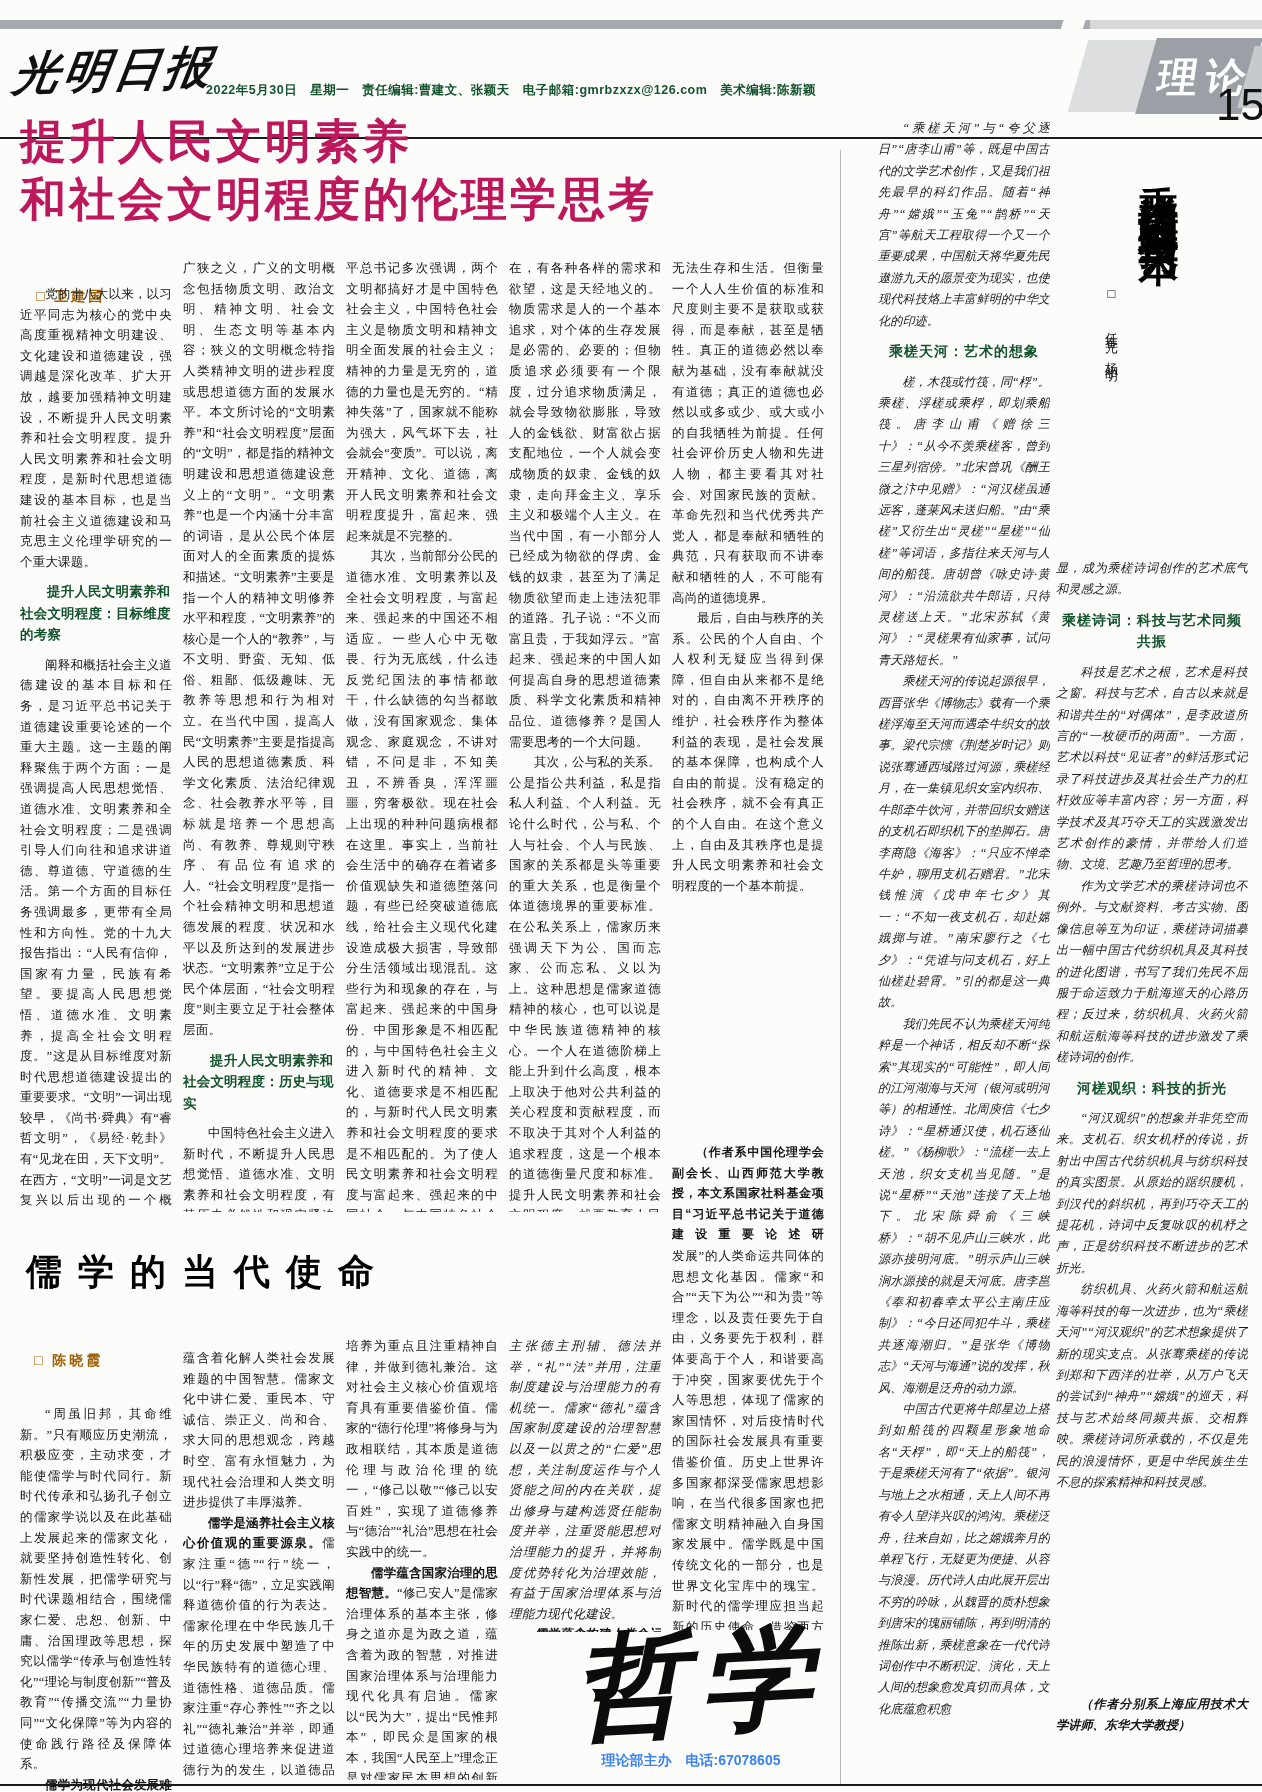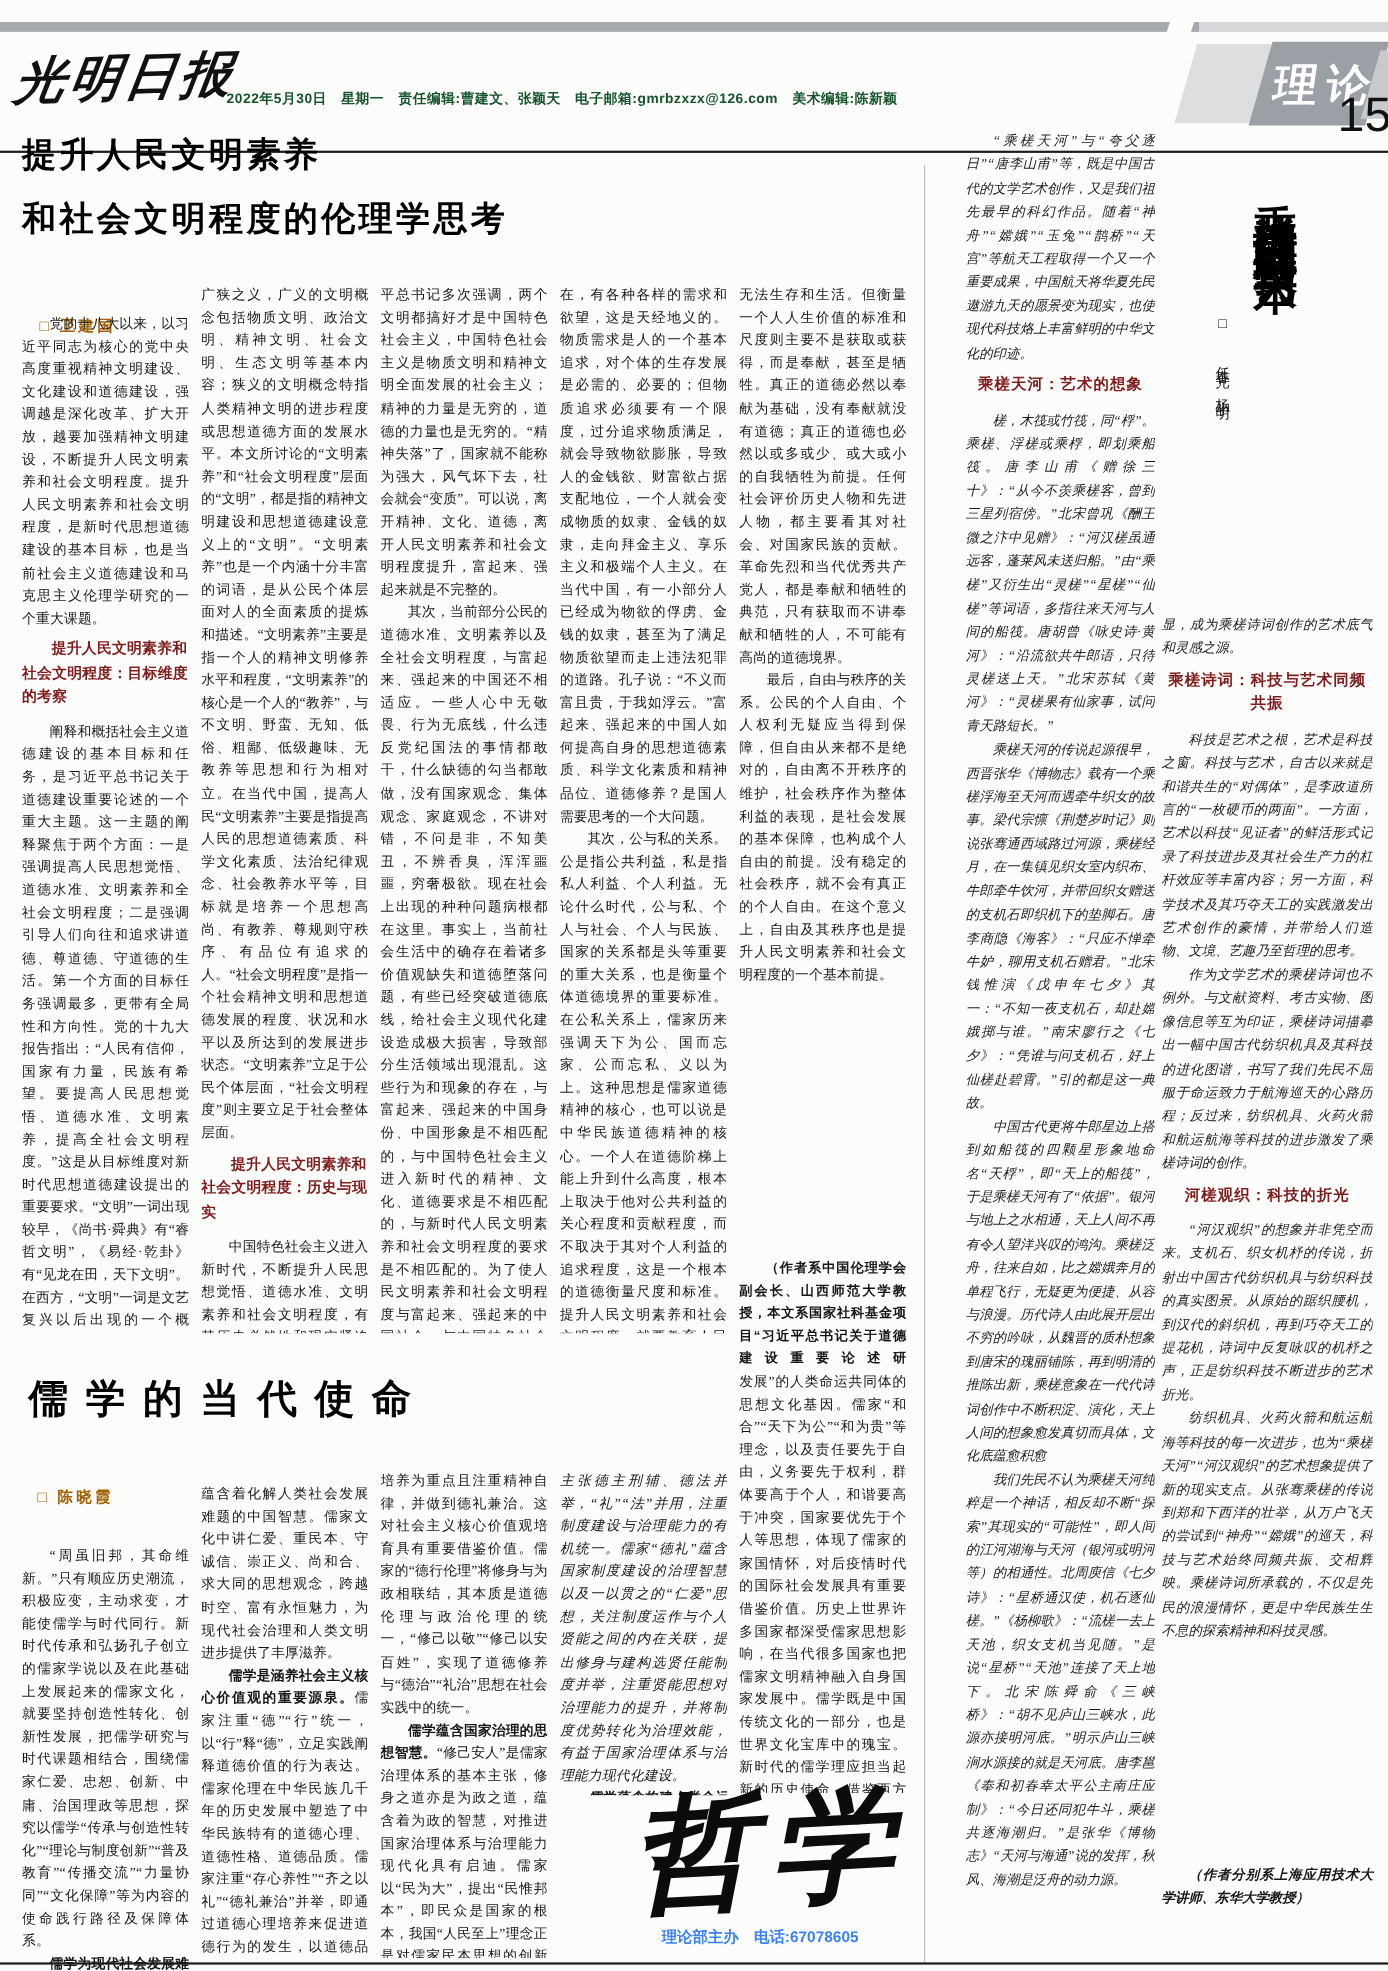--- a/index.html
+++ b/index.html
@@ -22,29 +22,29 @@
             font-family:"Liberation Sans",sans-serif;font-weight:900;font-size:40px;color:#fff;
             letter-spacing:8px;transform:skewX(-8deg);}
   .pagenum{position:absolute;left:1216px;top:80px;font-family:"Liberation Sans",sans-serif;
             font-size:44px;font-weight:500;color:#111;}
   
   .col{position:absolute;overflow:hidden;text-align:justify;text-justify:inter-character;}
   .main-body{font-size:12.5px;line-height:20.6px;letter-spacing:.2px;color:#161616;}
   .blk{margin:0;}
   .blk-p{text-indent:2em;}
   .blk-c{text-indent:0;}
-  .blk-h{font-family:Liberation Mono, monospace;font-weight:700;font-size:13.5px;line-height:21.5px;
-         margin:9px 0;text-indent:2em;text-align:left;color:#7f1d1d;}
+  .blk-h{font-family:Liberation Serif, serif;font-weight:700;font-size:13.5px;line-height:21.5px;
+         margin:9px 0;text-indent:2em;text-align:left;color:#14532d;}
   .blk-note{font-family:"Liberation Sans",sans-serif;font-weight:700;font-size:12px;line-height:20.6px;
          text-indent:2em;}
   .blead{font-family:"Liberation Sans",sans-serif;font-weight:700;}
   
   .main-headline{position:absolute;left:20px;top:112px;width:760px;
-         font-family:"Liberation Sans",sans-serif;font-weight:900;font-size:31px;line-height:58px;
-         letter-spacing:3px;color:#000000;}
+         font-family:"Liberation Sans",sans-serif;font-weight:900;font-size:46px;line-height:58px;
+         letter-spacing:3px;color:#be185d;}
   .byline{position:absolute;font-family:"Liberation Sans",sans-serif;font-size:14px;font-weight:700;
          letter-spacing:3px;color:#a16207;margin-top:42px;}
   
   .ruxue-headline{position:absolute;left:26px;top:1248px;font-family:"Liberation Sans",sans-serif;
          font-weight:900;font-size:36px;letter-spacing:16px;color:#000;}
   
   .right-body{font-size:12.2px;line-height:21.4px;font-style:italic;color:#1a1a1a;}
   .right-body .blk-h{font-style:normal;text-align:center;text-indent:0;font-size:14px;letter-spacing:1px;}
   .vert-title{position:absolute;left:1132px;top:154px;height:440px;writing-mode:vertical-rl;
          font-family:"DejaVu Serif",serif;font-weight:900;font-size:40px;letter-spacing:6px;color:#000;}
@@ -134,22 +134,22 @@
 
 <div class="vrule"></div>
 <div class="vert-title">乘槎诗词中的科技与艺术</div>
 <div class="vert-byline">□　任春光　杨小明</div>
 
 <div class="col right-body" style="left:878px;top:118px;width:172px;height:1660px;">
     <div class="blk blk-p">“乘槎天河”与“夸父逐日”“唐李山甫”等，既是中国古代的文学艺术创作，又是我们祖先最早的科幻作品。随着“神舟”“嫦娥”“玉兔”“鹊桥”“天宫”等航天工程取得一个又一个重要成果，中国航天将华夏先民遨游九天的愿景变为现实，也使现代科技烙上丰富鲜明的中华文化的印迹。</div>
     <div class="blk blk-h">乘槎天河：艺术的想象</div>
     <div class="blk blk-p">槎，木筏或竹筏，同“桴”。乘槎、浮槎或乘桴，即划乘船筏。唐李山甫《赠徐三十》：“从今不羡乘槎客，曾到三星列宿傍。”北宋曾巩《酬王微之汴中见赠》：“河汉槎虽通远客，蓬莱风未送归船。”由“乘槎”又衍生出“灵槎”“星槎”“仙槎”等词语，多指往来天河与人间的船筏。唐胡曾《咏史诗·黄河》：“沿流欲共牛郎语，只待灵槎送上天。”北宋苏轼《黄河》：“灵槎果有仙家事，试问青天路短长。”</div>
     <div class="blk blk-p">乘槎天河的传说起源很早，西晋张华《博物志》载有一个乘槎浮海至天河而遇牵牛织女的故事。梁代宗懔《荆楚岁时记》则说张骞通西域路过河源，乘槎经月，在一集镇见织女室内织布、牛郎牵牛饮河，并带回织女赠送的支机石即织机下的垫脚石。唐李商隐《海客》：“只应不惮牵牛妒，聊用支机石赠君。”北宋钱惟演《戊申年七夕》其一：“不知一夜支机石，却赴嫦娥掷与谁。”南宋廖行之《七夕》：“凭谁与问支机石，好上仙槎赴碧霄。”引的都是这一典故。</div>
+    <div class="blk blk-p">我们先民不认为乘槎天河纯粹是一个神话，相反却不断“探索”其现实的“可能性”，即人间的江河湖海与天河（银河或明河等）的相通性。北周庾信《七夕诗》：“星桥通汉使，机石逐仙槎。”《杨柳歌》：“流槎一去上天池，织女支机当见随。”是说“星桥”“天池”连接了天上地下。北宋陈舜俞《三峡桥》：“胡不见庐山三峡水，此源亦接明河底。”明示庐山三峡涧水源接的就是天河底。唐李邕《奉和初春幸太平公主南庄应制》：“今日还同犯牛斗，乘槎共逐海潮归。”是张华《博物志》“天河与海通”说的发挥，秋风、海潮是泛舟的动力源。</div>
     <div class="blk blk-p">中国古代更将牛郎星边上搭到如船筏的四颗星形象地命名“天桴”，即“天上的船筏”，于是乘槎天河有了“依据”。银河与地上之水相通，天上人间不再有令人望洋兴叹的鸿沟。乘槎泛舟，往来自如，比之嫦娥奔月的单程飞行，无疑更为便捷、从容与浪漫。历代诗人由此展开层出不穷的吟咏，从魏晋的质朴想象到唐宋的瑰丽铺陈，再到明清的推陈出新，乘槎意象在一代代诗词创作中不断积淀、演化，天上人间的想象愈发真切而具体，文化底蕴愈积愈</div>
-    <div class="blk blk-p">我们先民不认为乘槎天河纯粹是一个神话，相反却不断“探索”其现实的“可能性”，即人间的江河湖海与天河（银河或明河等）的相通性。北周庾信《七夕诗》：“星桥通汉使，机石逐仙槎。”《杨柳歌》：“流槎一去上天池，织女支机当见随。”是说“星桥”“天池”连接了天上地下。北宋陈舜俞《三峡桥》：“胡不见庐山三峡水，此源亦接明河底。”明示庐山三峡涧水源接的就是天河底。唐李邕《奉和初春幸太平公主南庄应制》：“今日还同犯牛斗，乘槎共逐海潮归。”是张华《博物志》“天河与海通”说的发挥，秋风、海潮是泛舟的动力源。</div>
   </div>
 <div class="col right-body" style="left:1056px;top:558px;width:192px;height:1130px;">
     <div class="blk blk-c">显，成为乘槎诗词创作的艺术底气和灵感之源。</div>
     <div class="blk blk-h">乘槎诗词：科技与艺术同频共振</div>
     <div class="blk blk-p">科技是艺术之根，艺术是科技之窗。科技与艺术，自古以来就是和谐共生的“对偶体”，是李政道所言的“一枚硬币的两面”。一方面，艺术以科技“见证者”的鲜活形式记录了科技进步及其社会生产力的杠杆效应等丰富内容；另一方面，科学技术及其巧夺天工的实践激发出艺术创作的豪情，并带给人们造物、文境、艺趣乃至哲理的思考。</div>
     <div class="blk blk-p">作为文学艺术的乘槎诗词也不例外。与文献资料、考古实物、图像信息等互为印证，乘槎诗词描摹出一幅中国古代纺织机具及其科技的进化图谱，书写了我们先民不屈服于命运致力于航海巡天的心路历程；反过来，纺织机具、火药火箭和航运航海等科技的进步激发了乘槎诗词的创作。</div>
     <div class="blk blk-h">河槎观织：科技的折光</div>
     <div class="blk blk-p">“河汉观织”的想象并非凭空而来。支机石、织女机杼的传说，折射出中国古代纺织机具与纺织科技的真实图景。从原始的踞织腰机，到汉代的斜织机，再到巧夺天工的提花机，诗词中反复咏叹的机杼之声，正是纺织科技不断进步的艺术折光。</div>
     <div class="blk blk-p">纺织机具、火药火箭和航运航海等科技的每一次进步，也为“乘槎天河”“河汉观织”的艺术想象提供了新的现实支点。从张骞乘槎的传说到郑和下西洋的壮举，从万户飞天的尝试到“神舟”“嫦娥”的巡天，科技与艺术始终同频共振、交相辉映。乘槎诗词所承载的，不仅是先民的浪漫情怀，更是中华民族生生不息的探索精神和科技灵感。</div>
   </div>

